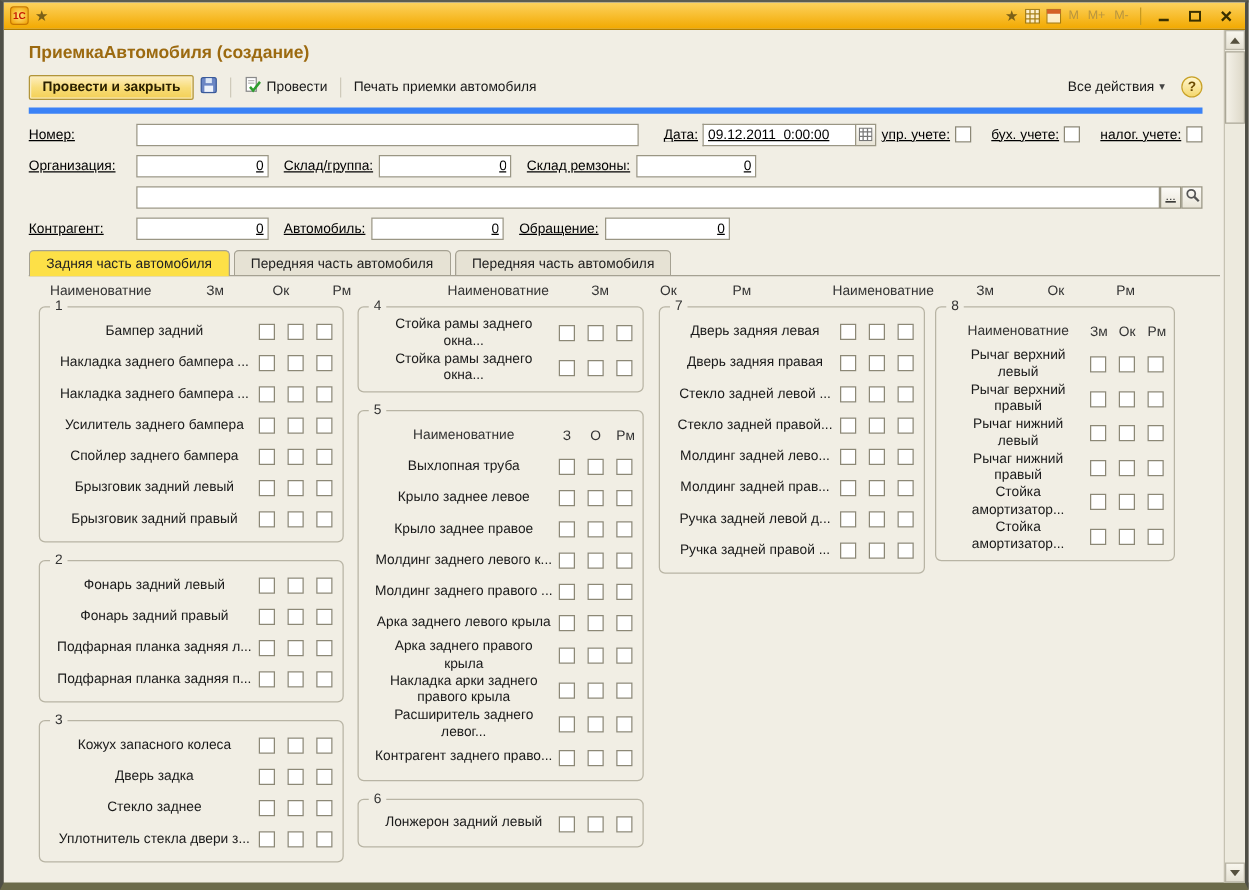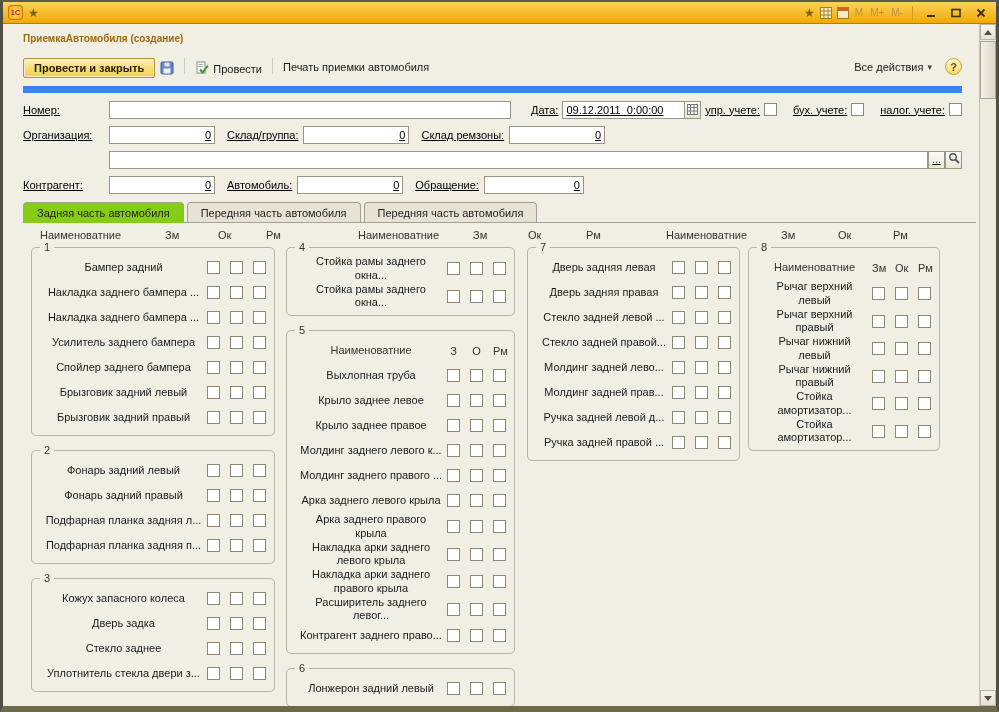--- a/index.html
+++ b/index.html
@@ -18,23 +18,23 @@
           display:flex; align-items:center; justify-content:center; }
   .tb-star { color:#7a6018; font-size:12px; line-height:12px; }
   .tb-title { color:#3f3000; white-space:nowrap; overflow:hidden; }
   .tb-spacer { flex:1; }
   .tb-ico { display:flex; align-items:center; opacity:.75; }
   .tb-mem { color:#b89540; font-size:10px; padding:0 1px; }
   .winbtn { width:20px; height:16px; display:flex; align-items:center; justify-content:center; }
   .tb-sep { width:1px; height:14px; background:#c89a20; margin:0 3px; }
 
   
-  .page-title { margin:9px 0 0 20px; font-size:10px; font-weight:bold; color:#9c6a10; height:20px; }
-  .toolbar { display:flex; align-items:flex-start; margin:5px 34px 0 20px; padding-bottom:5px;
-             border-bottom:7px solid #3b82f6; }
+  .page-title { margin:9px 0 0 20px; font-size:14px; font-weight:bold; color:#9c6a10; height:20px; }
+  .toolbar { display:flex; align-items:center; margin:5px 34px 0 20px; padding-bottom:5px;
+             border-bottom:5px solid #3b82f6; }
   .btn-primary { font-family:inherit; font-size:11px; font-weight:bold; color:#2a2000; cursor:default;
                  background:linear-gradient(#fdeec0 0%,#f8dd7a 50%,#f3cf55 100%);
                  border:1px solid #b2953a; border-radius:2px; padding:3px 10px;
                  box-shadow:0 0 0 1px #f8ecc0 inset; }
   .iconbtn { background:transparent; border:1px solid transparent; padding:2px 4px; display:flex; align-items:center; }
   .txtbtn { background:transparent; border:none; font-family:inherit; font-size:11px; color:#1a1a1a;
             display:flex; align-items:center; gap:4px; padding:3px 5px; cursor:default; }
   .tsep { width:1px; height:16px; background:#cfcaba; margin:0 5px; }
   .flex1 { flex:1; }
   .dd-arrow { font-size:9px; color:#444; }
@@ -55,21 +55,21 @@
   .minibtn { width:17px; height:18px; border:1px solid #9a9684; padding:0;
              background:linear-gradient(#fcfbf7,#e9e5d8); display:flex; align-items:center; justify-content:center; }
   .flags { margin-left:auto; display:flex; align-items:center; gap:4px; }
   .flags .gap { width:8px; }
   .cb { width:13px; height:13px; border:1px solid #8c8876; background:#fff; display:inline-block; flex:none; }
 
   
   .tabs { display:flex; margin:8px 0 0 20px; gap:3px; position:relative; z-index:2; }
   .tab { padding:4px 13px 3px; border:1px solid #a5a192; border-bottom:none;
          border-radius:4px 4px 0 0; background:#e6e2d4; color:#222; cursor:default; }
-  .tab.active { background:#84cc16; margin-bottom:-1px; padding-bottom:4px; }
+  .tab.active { background:#fde047; margin-bottom:-1px; padding-bottom:4px; }
 
   .tabpanel { position:relative; margin:0 20px; border-top:1px solid #a5a192;
               height:487px; overflow:hidden; }
   .panel-headers span { position:absolute; top:6px; color:#333; white-space:nowrap; }
 
   .pcol { position:absolute; top:24px; }
   .group { position:relative; border:1px solid #b8b4a4; border-radius:5px;
            padding:7px 8px 5px; margin-bottom:14px; }
   .gnum { position:absolute; top:-7px; left:8px; background:#f1eee4; padding:0 4px; color:#333; }
   .prow { display:flex; align-items:center; min-height:25px; }
@@ -515,28 +515,20 @@
 
   <div class="prow">
     <span class="lbl">Арка заднего правого крыла</span>
     <span class="cbs">
       <span class="cb"></span>
       <span class="cb"></span>
       <span class="cb"></span>
     </span>
   </div>
 
-  <div class="prow">
-    <span class="lbl">Накладка арки заднего левого крыла</span>
-    <span class="cbs">
-      <span class="cb"></span>
-      <span class="cb"></span>
-      <span class="cb"></span>
-    </span>
-  </div>
 
   <div class="prow">
     <span class="lbl">Накладка арки заднего правого крыла</span>
     <span class="cbs">
       <span class="cb"></span>
       <span class="cb"></span>
       <span class="cb"></span>
     </span>
   </div>
 

